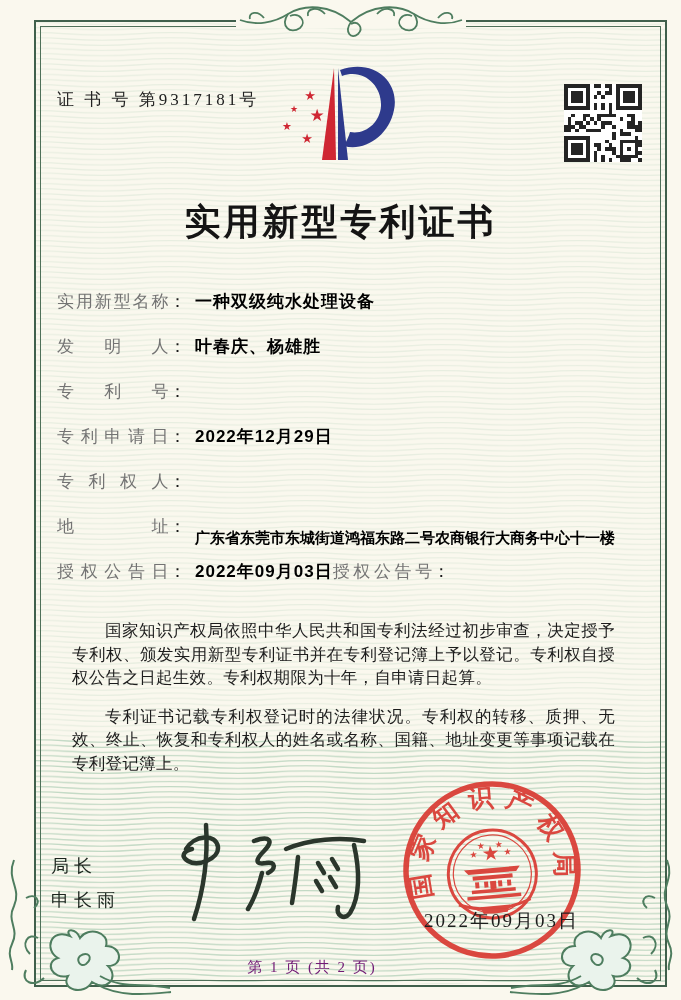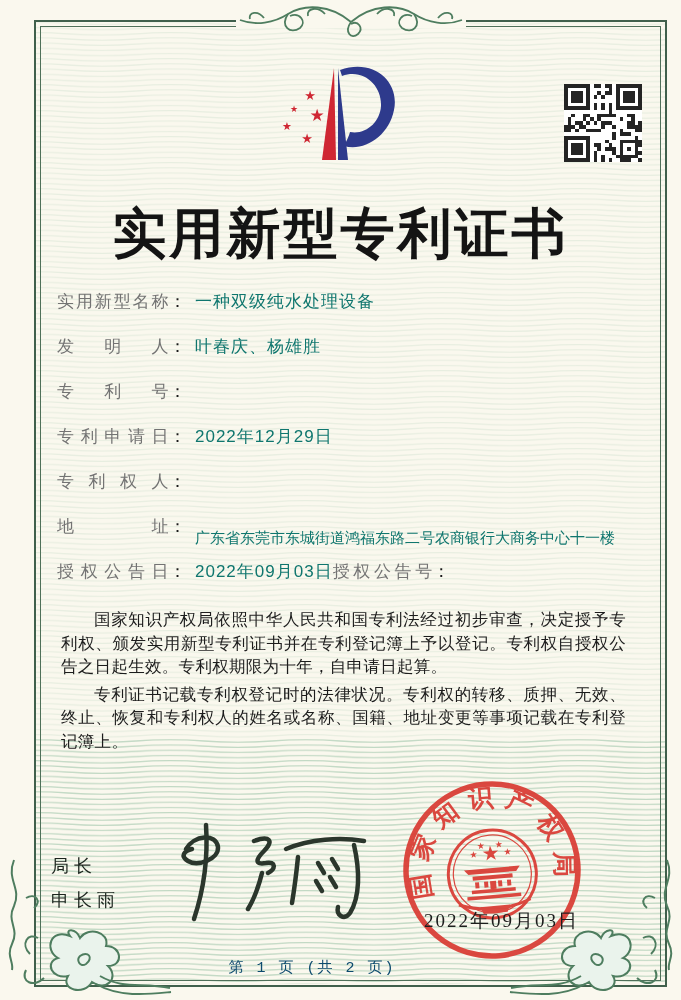--- a/index.html
+++ b/index.html
@@ -16,46 +16,46 @@
   .deco{position:absolute;z-index:2;}
 
   .content{position:absolute;inset:0;z-index:3;}
 
   .cert-no{position:absolute;left:57px;top:88px;font-size:17px;letter-spacing:3px;color:#222;}
 
   .logo{position:absolute;left:272px;top:60px;}
   .qr{position:absolute;left:564px;top:84px;}
 
   .title{position:absolute;left:0;top:198px;width:100%;text-align:center;
-         font-size:54px;font-weight:700;letter-spacing:3px;color:#141414;}
+         font-size:36px;font-weight:700;letter-spacing:3px;color:#141414;}
 
   .fields{position:absolute;left:57px;top:290px;width:580px;}
   .frow{display:flex;align-items:flex-start;height:45px;font-size:17px;color:#1a1a1a;}
   .flabel{display:inline-block;width:112px;flex:none;text-align:justify;text-align-last:justify;
           letter-spacing:.5px;color:#737373;}
   .fcolon{flex:none;margin-right:9px;}
-  .fvalue{font-family:"Liberation Sans",sans-serif;font-weight:400;letter-spacing:1px;color:#0f766e;}
+  .fvalue{font-family:"Liberation Sans",sans-serif;font-weight:700;letter-spacing:1px;color:#000000;}
   .frow.small .fvalue{font-size:15px;letter-spacing:0;padding-top:2px;margin-top:12px;}
   .grant2{display:flex;}
   .grant2 .flabel{width:100px;}
 
   .paras{position:absolute;left:57px;top:604px;width:573px;font-size:16.5px;line-height:23.6px;
          text-align:justify;color:#1c1c1c;letter-spacing:.3px;}
-  .paras p{margin:4px;text-indent:2em;}
+  .paras p{margin:15px;text-indent:2em;}
 
   .signer{position:absolute;left:51px;top:849px;font-size:18px;letter-spacing:5px;
           line-height:34px;color:#1b241d;}
 
   .signature{position:absolute;left:158px;top:815px;}
   .seal{position:absolute;left:392px;top:770px;}
   .seal-date{position:absolute;left:424px;top:908px;font-size:19px;letter-spacing:2px;
              color:#1d1d1d;font-weight:500;}
 
   .footer{position:absolute;left:34px;top:958px;width:556px;text-align:center;
-          font-size:15px;letter-spacing:2px;color:#0c4a6e;font-family:Liberation Mono, monospace;}
+          font-size:15px;letter-spacing:2px;color:#701a75;}
 </style>
 </head>
 <body>
 
 <div class="page">
 
   <svg class="guilloche" width="681" height="1000" aria-hidden="true">
     <defs>
       <pattern id="wave" width="136" height="5.2" patternUnits="userSpaceOnUse">
         <path d="M0,2.6 Q34,0.4 68,2.6 T136,2.6" fill="none" stroke="#9cc4a8" stroke-width="1.1"></path>
@@ -105,20 +105,21 @@
       <path d="M100,118 C124,132 142,124 170,130"></path>
       <path d="M96,126 C120,140 150,136 171,134"></path>
       <path d="M30,96 C20,86 28,74 38,80"></path>
       <path d="M44,120 C34,130 20,124 26,112"></path>
       <path d="M26,40 C36,34 42,44 34,50"></path>
     </g>
   </svg>
 
   <div class="content">
 
+    <div class="cert-no">证 书 号 第9317181号</div>
 
     <svg class="logo" width="140" height="122" viewBox="0 0 140 122">
       <path d="M62,8 L50,100 L64,100 Z" fill="#cf2733"></path>
       <path d="M66,8 L66,100 L76,100 Z" fill="#2e3a8c"></path>
       <path d="M68,10 C102,-2 128,22 122,50 C117,76 92,92 72,86 C75,80 77,76 78,72 C94,75 108,62 109,46 C110,26 92,8 70,16 Z" fill="#2e3a8c"></path>
       <g fill="#cf2733" font-family="'DejaVu Sans',sans-serif" text-anchor="middle">
         <text x="38" y="40" font-size="13">★</text>
         <text x="22" y="52" font-size="9">★</text>
         <text x="45" y="61" font-size="17">★</text>
         <text x="15" y="70" font-size="11">★</text>

